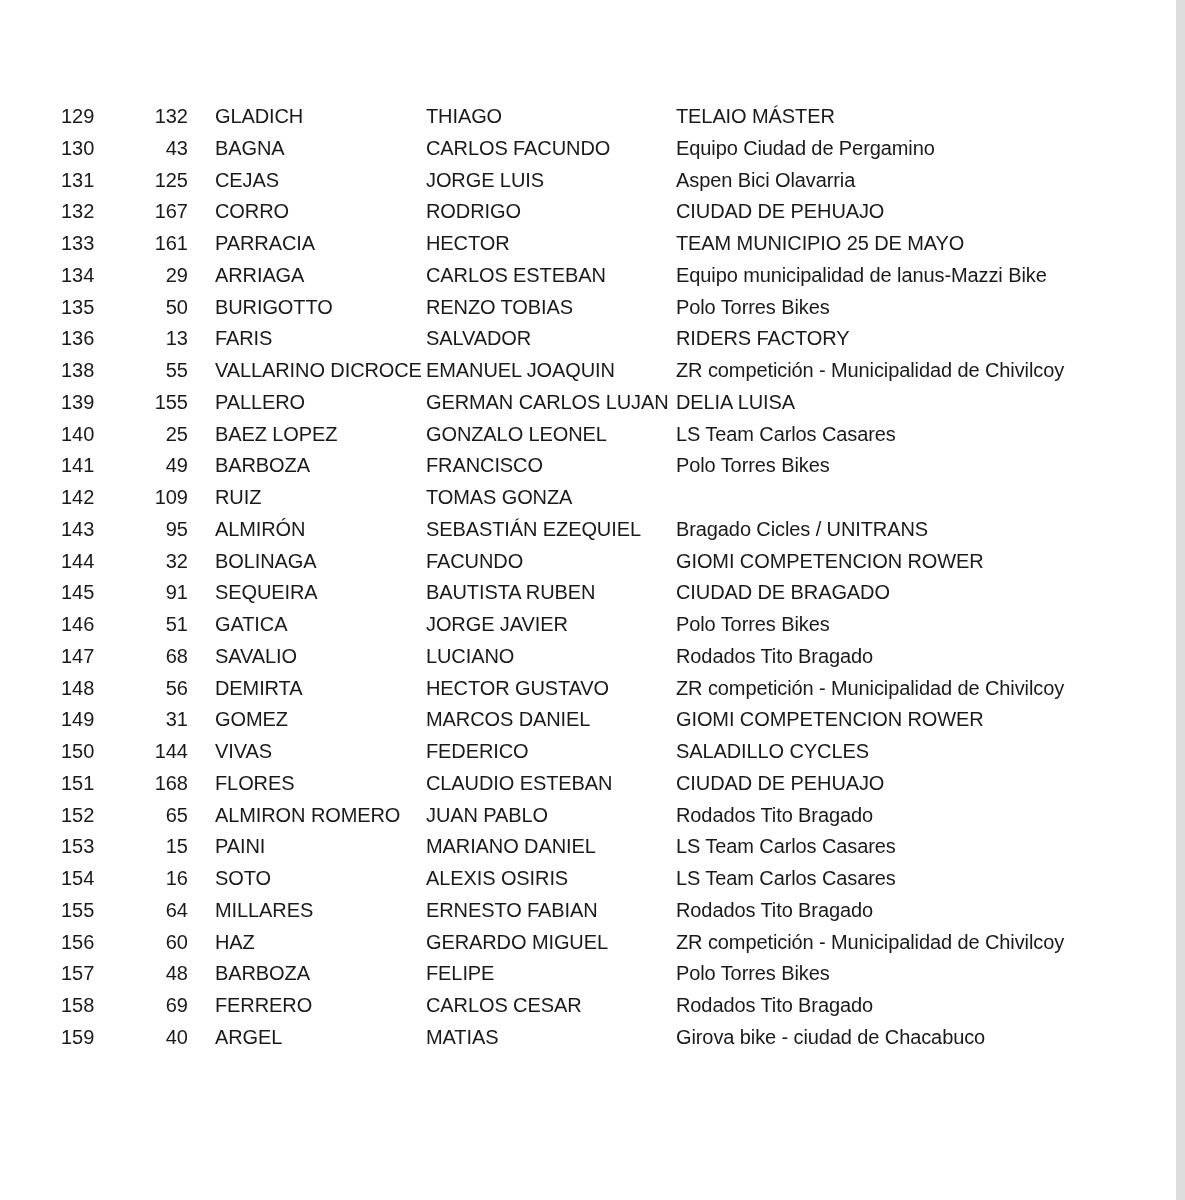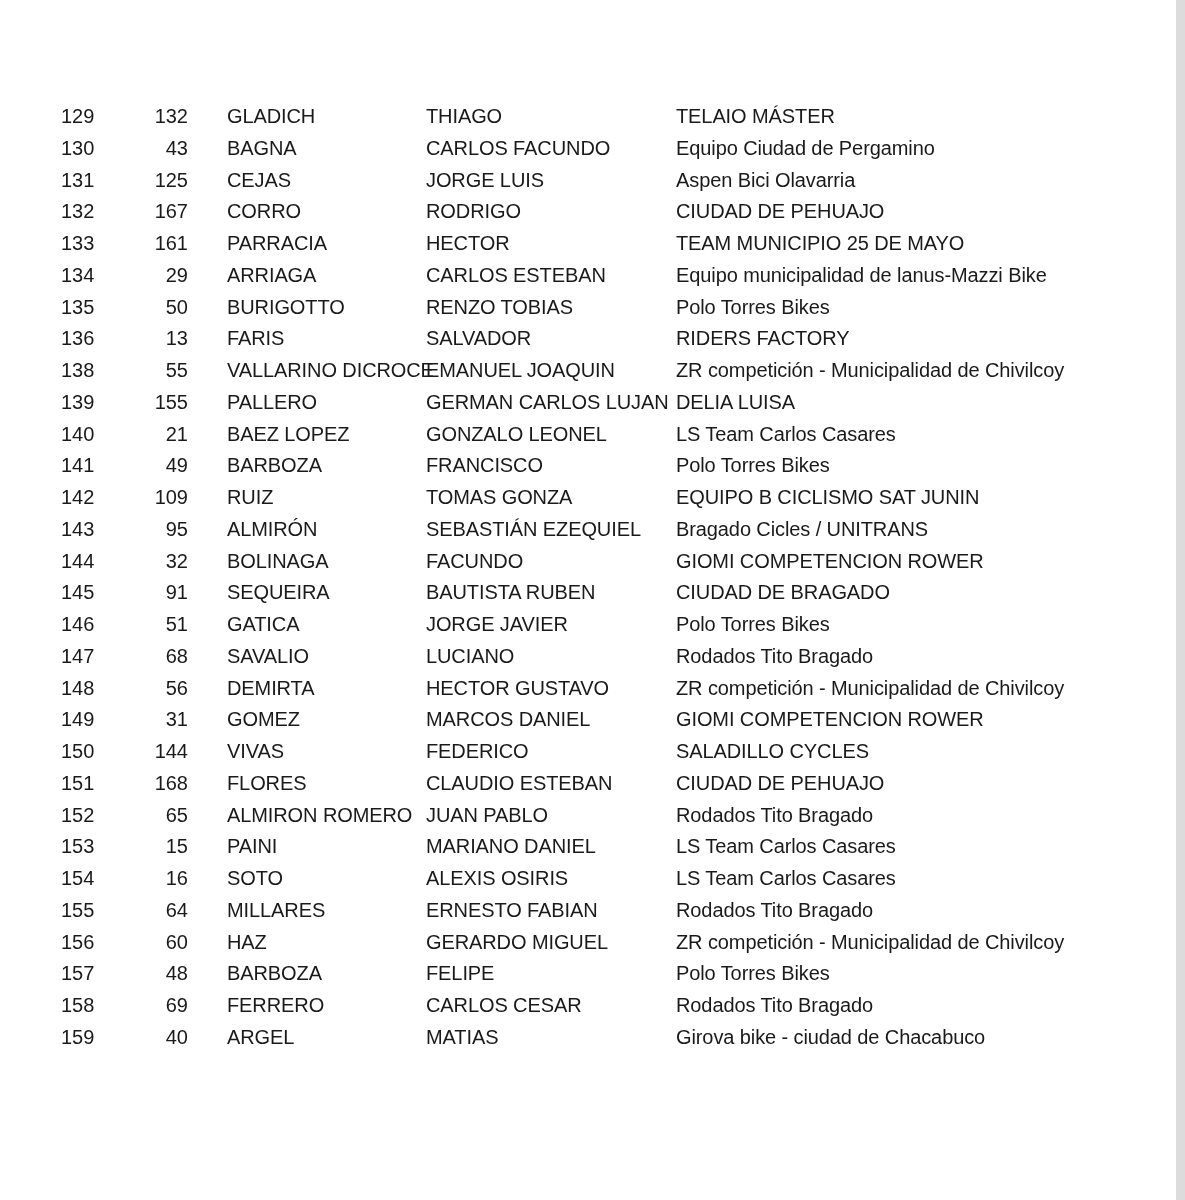--- a/index.html
+++ b/index.html
@@ -43,21 +43,21 @@
       font-size: 20px;
       line-height: 31.75px;
       white-space: nowrap;
     }
     .cell {
       position: absolute;
       top: 0;
     }
     .c-pos { left: 61px; }
     .c-bib { left: 130px; width: 58px; text-align: right; }
-    .c-last { left: 215px; letter-spacing: -0.1px; margin-left: 12px; }
+    .c-last { left: 215px; letter-spacing: -0.1px; }
     .c-first { left: 426px; letter-spacing: -0.1px; }
     .c-team { left: 676px; letter-spacing: -0.1px; }
   </style>
 </head>
 <body>
 
 <div class="page">
   <div class="results" id="results">
       <div class="row">
         <span class="cell c-pos">129</span>
@@ -124,38 +124,37 @@
       </div>
       <div class="row">
         <span class="cell c-pos">139</span>
         <span class="cell c-bib">155</span>
         <span class="cell c-last">PALLERO</span>
         <span class="cell c-first">GERMAN CARLOS LUJAN</span>
         <span class="cell c-team">DELIA LUISA</span>
       </div>
       <div class="row">
         <span class="cell c-pos">140</span>
-        <span class="cell c-bib">21</span>
+        <span class="cell c-bib">25</span>
         <span class="cell c-last">BAEZ LOPEZ</span>
         <span class="cell c-first">GONZALO LEONEL</span>
         <span class="cell c-team">LS Team Carlos Casares</span>
       </div>
       <div class="row">
         <span class="cell c-pos">141</span>
         <span class="cell c-bib">49</span>
         <span class="cell c-last">BARBOZA</span>
         <span class="cell c-first">FRANCISCO</span>
         <span class="cell c-team">Polo Torres Bikes</span>
       </div>
       <div class="row">
         <span class="cell c-pos">142</span>
         <span class="cell c-bib">109</span>
         <span class="cell c-last">RUIZ</span>
         <span class="cell c-first">TOMAS GONZA</span>
-        <span class="cell c-team">EQUIPO B CICLISMO SAT JUNIN</span>
       </div>
       <div class="row">
         <span class="cell c-pos">143</span>
         <span class="cell c-bib">95</span>
         <span class="cell c-last">ALMIRÓN</span>
         <span class="cell c-first">SEBASTIÁN EZEQUIEL</span>
         <span class="cell c-team">Bragado Cicles / UNITRANS</span>
       </div>
       <div class="row">
         <span class="cell c-pos">144</span>

